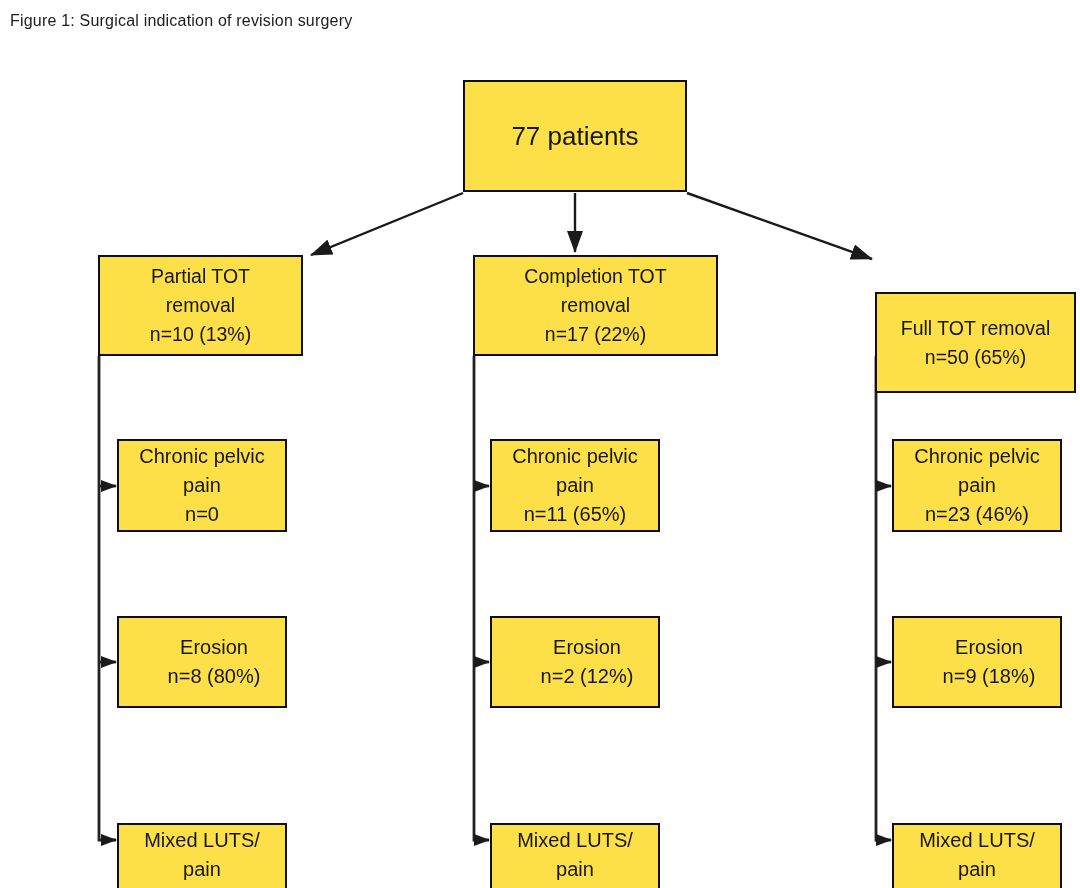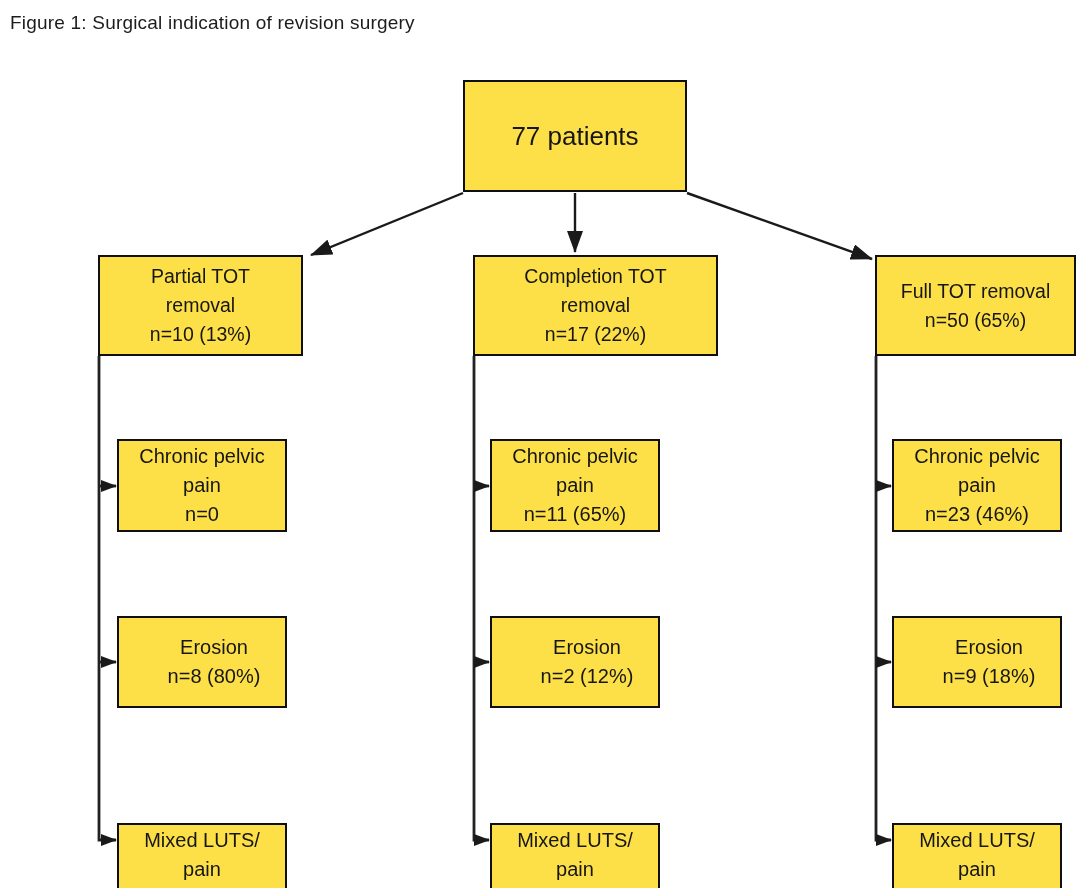--- a/index.html
+++ b/index.html
@@ -5,21 +5,21 @@
   * { margin: 0; padding: 0; box-sizing: border-box; }
   html, body { background: #ffffff; }
   body {
     width: 1080px; height: 888px;
     position: relative; overflow: hidden;
     font-family: "Liberation Sans", sans-serif;
     color: #141414;
   }
   .figure-title {
     position: absolute; left: 10px; top: 12px;
-    font-size: 19px; font-weight: 500; letter-spacing: 0.2px;
+    font-size: 16px; font-weight: 500; letter-spacing: 0.2px;
     color: #1c1c1c;
   }
   svg.connectors {
     position: absolute; left: 0; top: 0; z-index: 0;
   }
   .node {
     position: absolute; z-index: 1;
     background: #fde047;
     border: 2.4px solid #0f0f0f;
     display: flex; align-items: center; justify-content: center;
@@ -30,21 +30,21 @@
   .root-node {
     left: 463px; top: 80px; width: 224px; height: 112px;
     font-size: 26px; border-width: 2.6px;
   }
   .parent-node {
     top: 255px; height: 101px;
     font-size: 19.5px; line-height: 29px;
   }
   .parent-l { left: 98px;  width: 205px; }
   .parent-m { left: 473px; width: 245px; }
-  .parent-r { left: 875px; width: 201px; }
+  .parent-r { left: 875px; width: 201px; margin-top: 37px; }
   .child-node {
     width: 170px;
     font-size: 20px; line-height: 29px;
   }
   .col-l { left: 117px; }
   .col-m { left: 490px; }
   .col-r { left: 892px; }
   .row-1 { top: 439px; height: 93px; }
   .row-2 { top: 616px; height: 92px; padding-left: 24px; }
   .row-3 { top: 793px; height: 93px; margin-top: 30px; }

